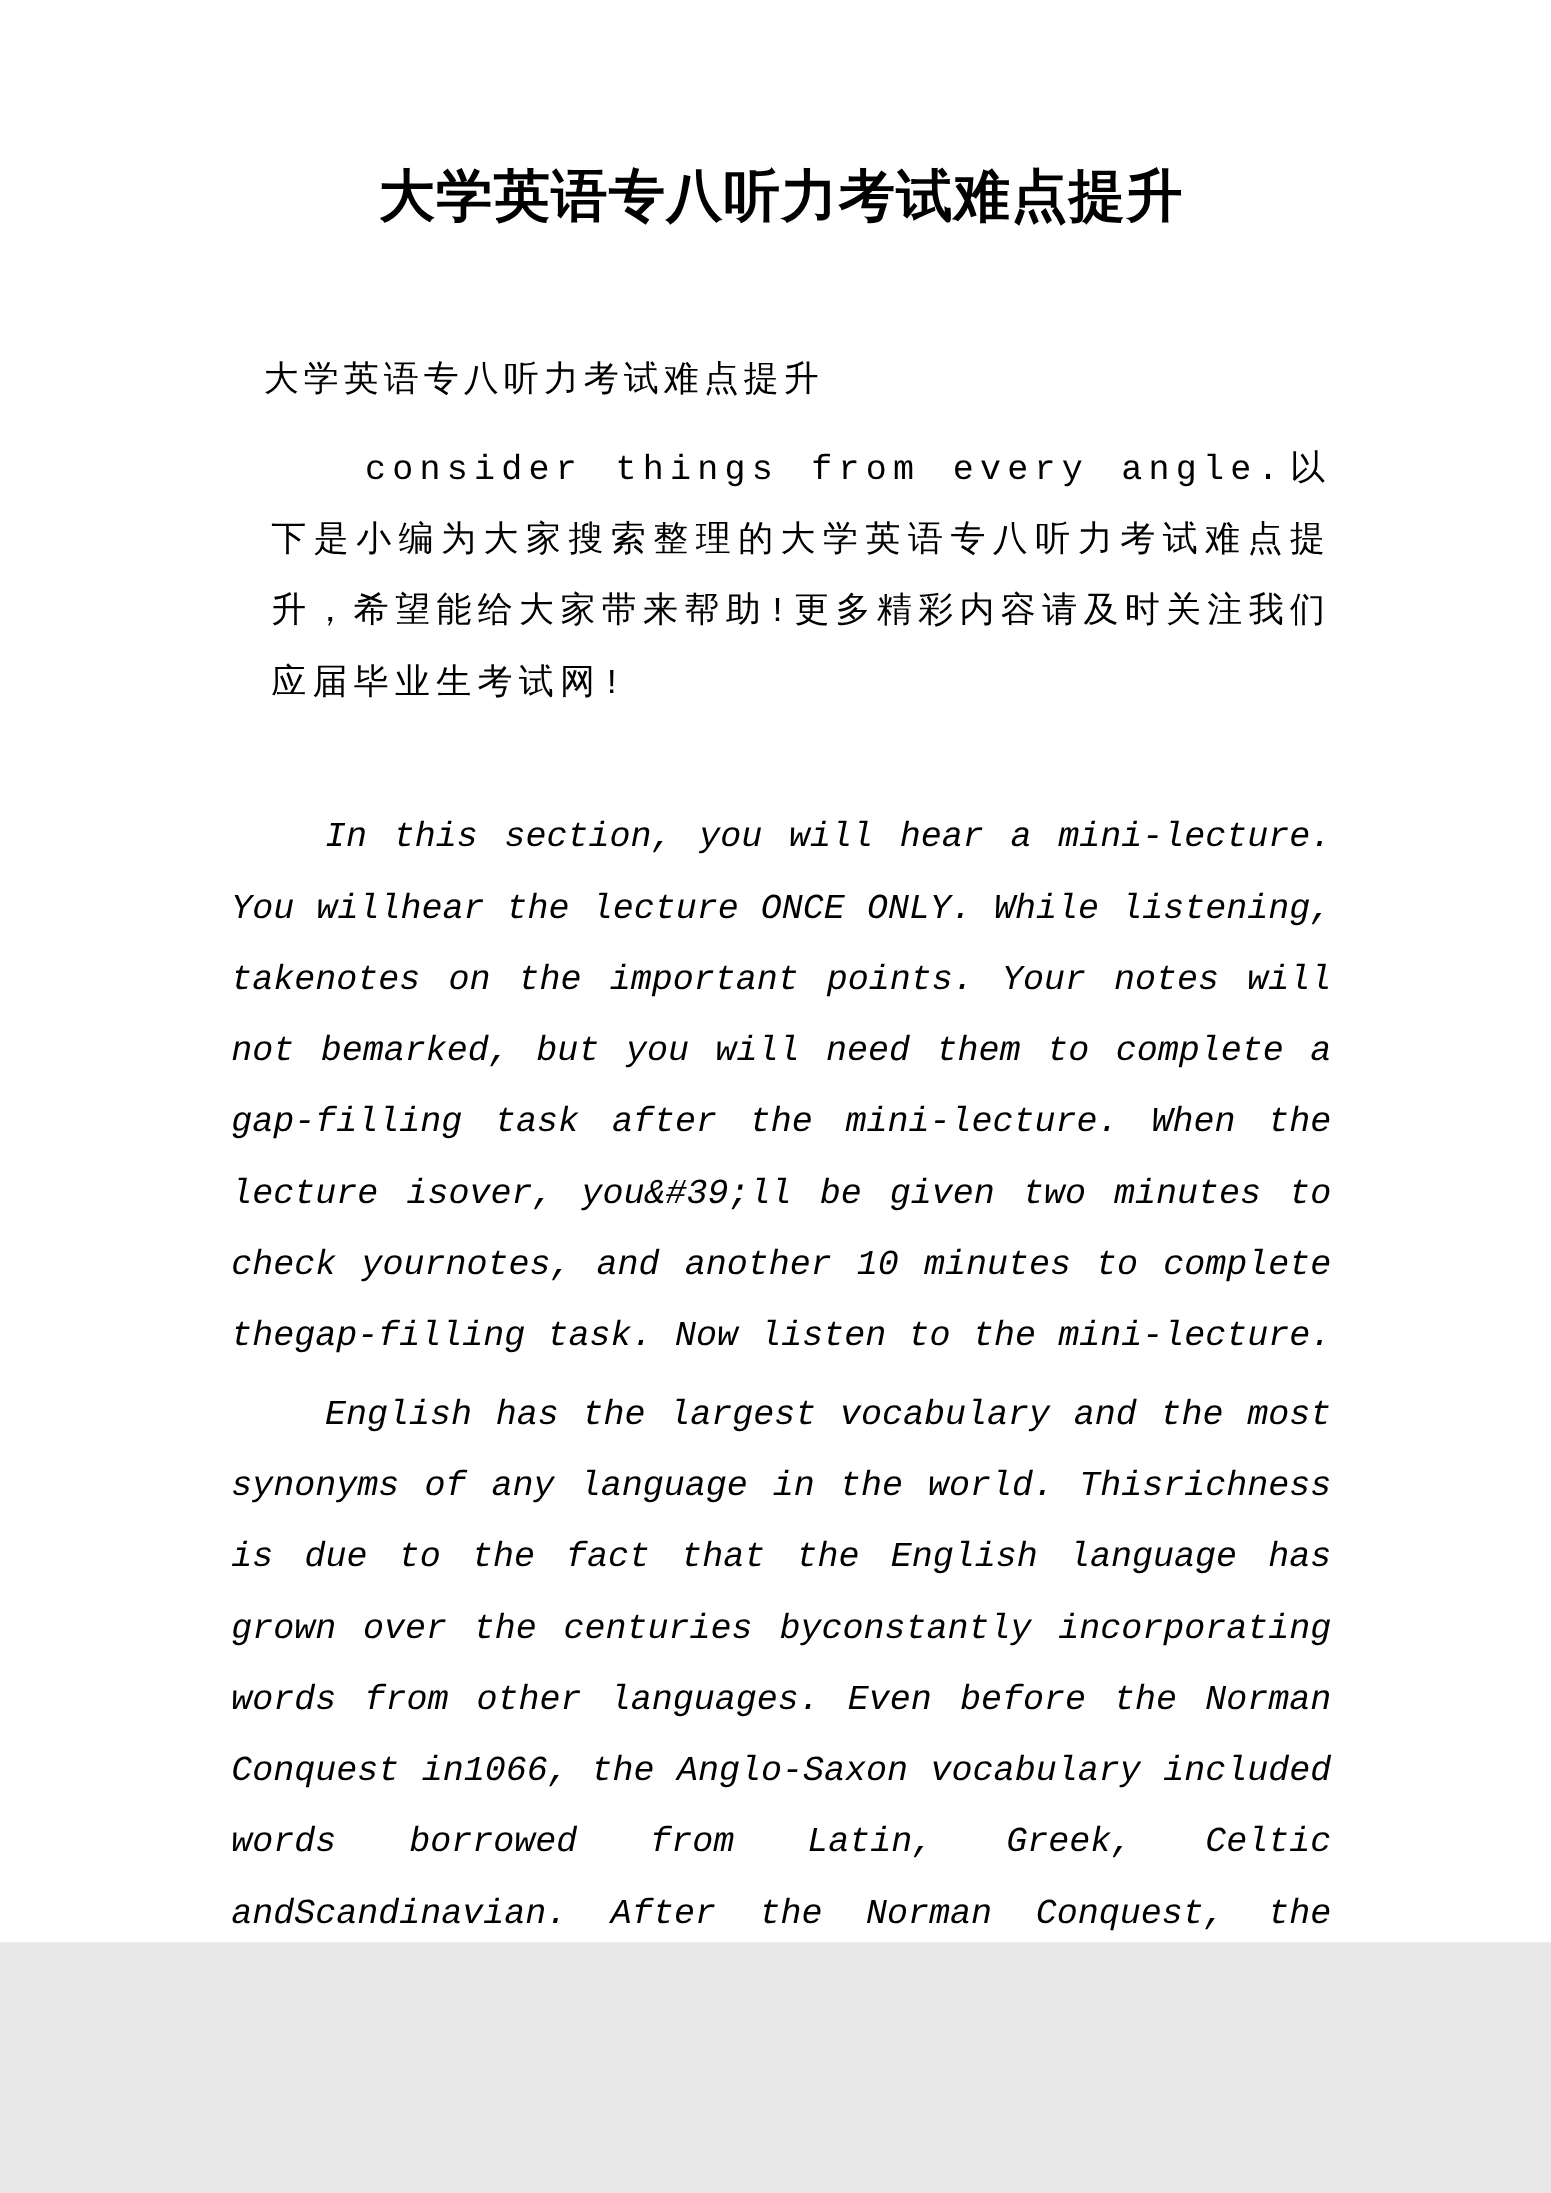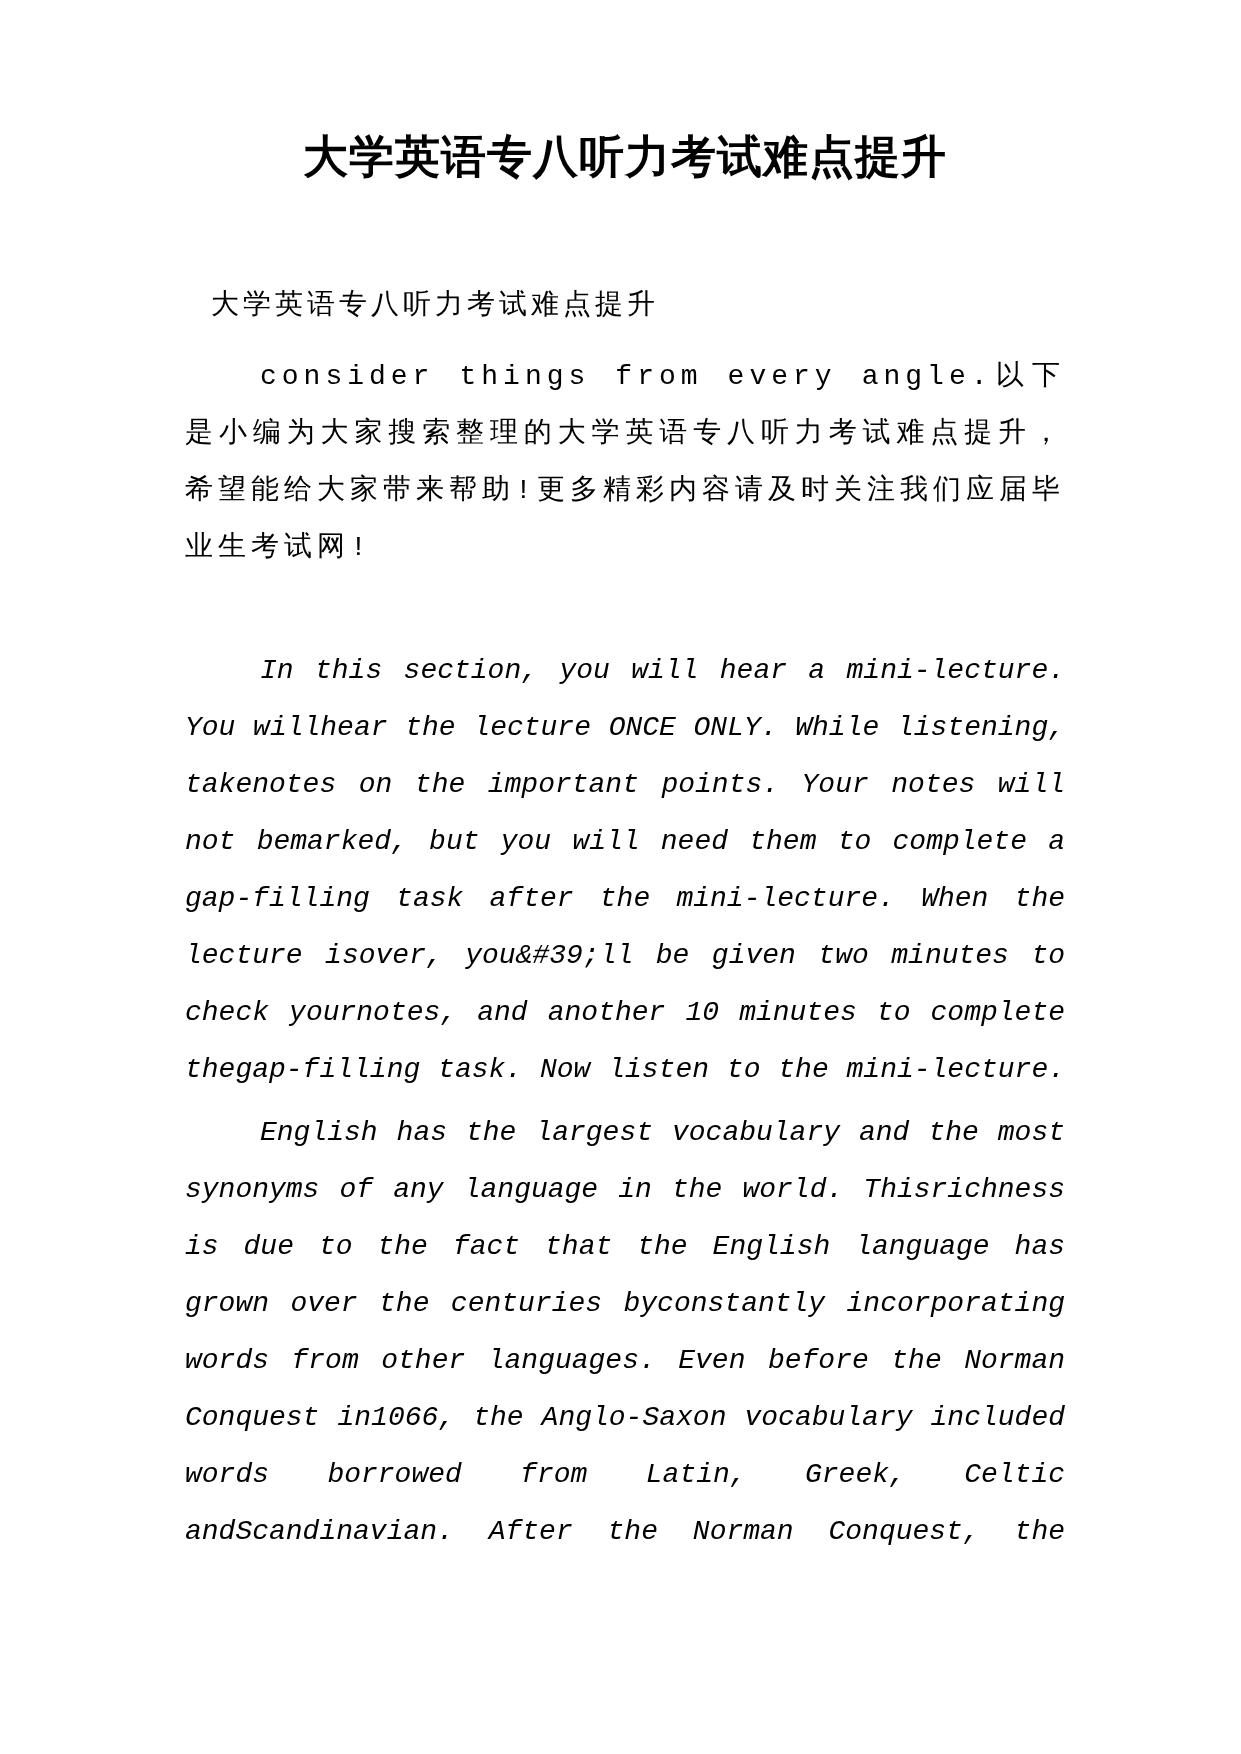--- a/index.html
+++ b/index.html
@@ -3,21 +3,21 @@
 <meta charset="utf-8">
 <style>
   html, body {
     margin: 0;
     padding: 0;
     background: #e8e8e8;
   }
   .page {
     position: relative;
     width: 1241px;
-    height: 1754px;
+    height: 1554px;
     margin: 0 auto;
     background: #ffffff;
     box-sizing: border-box;
     padding: 125px 176px 0 185px;
     color: #000000;
     font-family: "Liberation Mono", "DejaVu Sans Mono", monospace;
     overflow: hidden;
   }
   .doc-title {
     margin: 0;
@@ -37,20 +37,21 @@
   }
   .para {
     margin: 14px 0 0 0;
     font-size: 28px;
     line-height: 57px;
     text-align: justify;
     text-indent: 75px;
   }
   .para.cn {
     letter-spacing: 5px;
+    margin-left: 32px;
   }
   .para.en-first {
     margin-top: 66px;
   }
   .para.en {
     margin-top: 6px;
   }
   .para.en-first, .para.en {
     text-align-last: justify;
     letter-spacing: 0;

